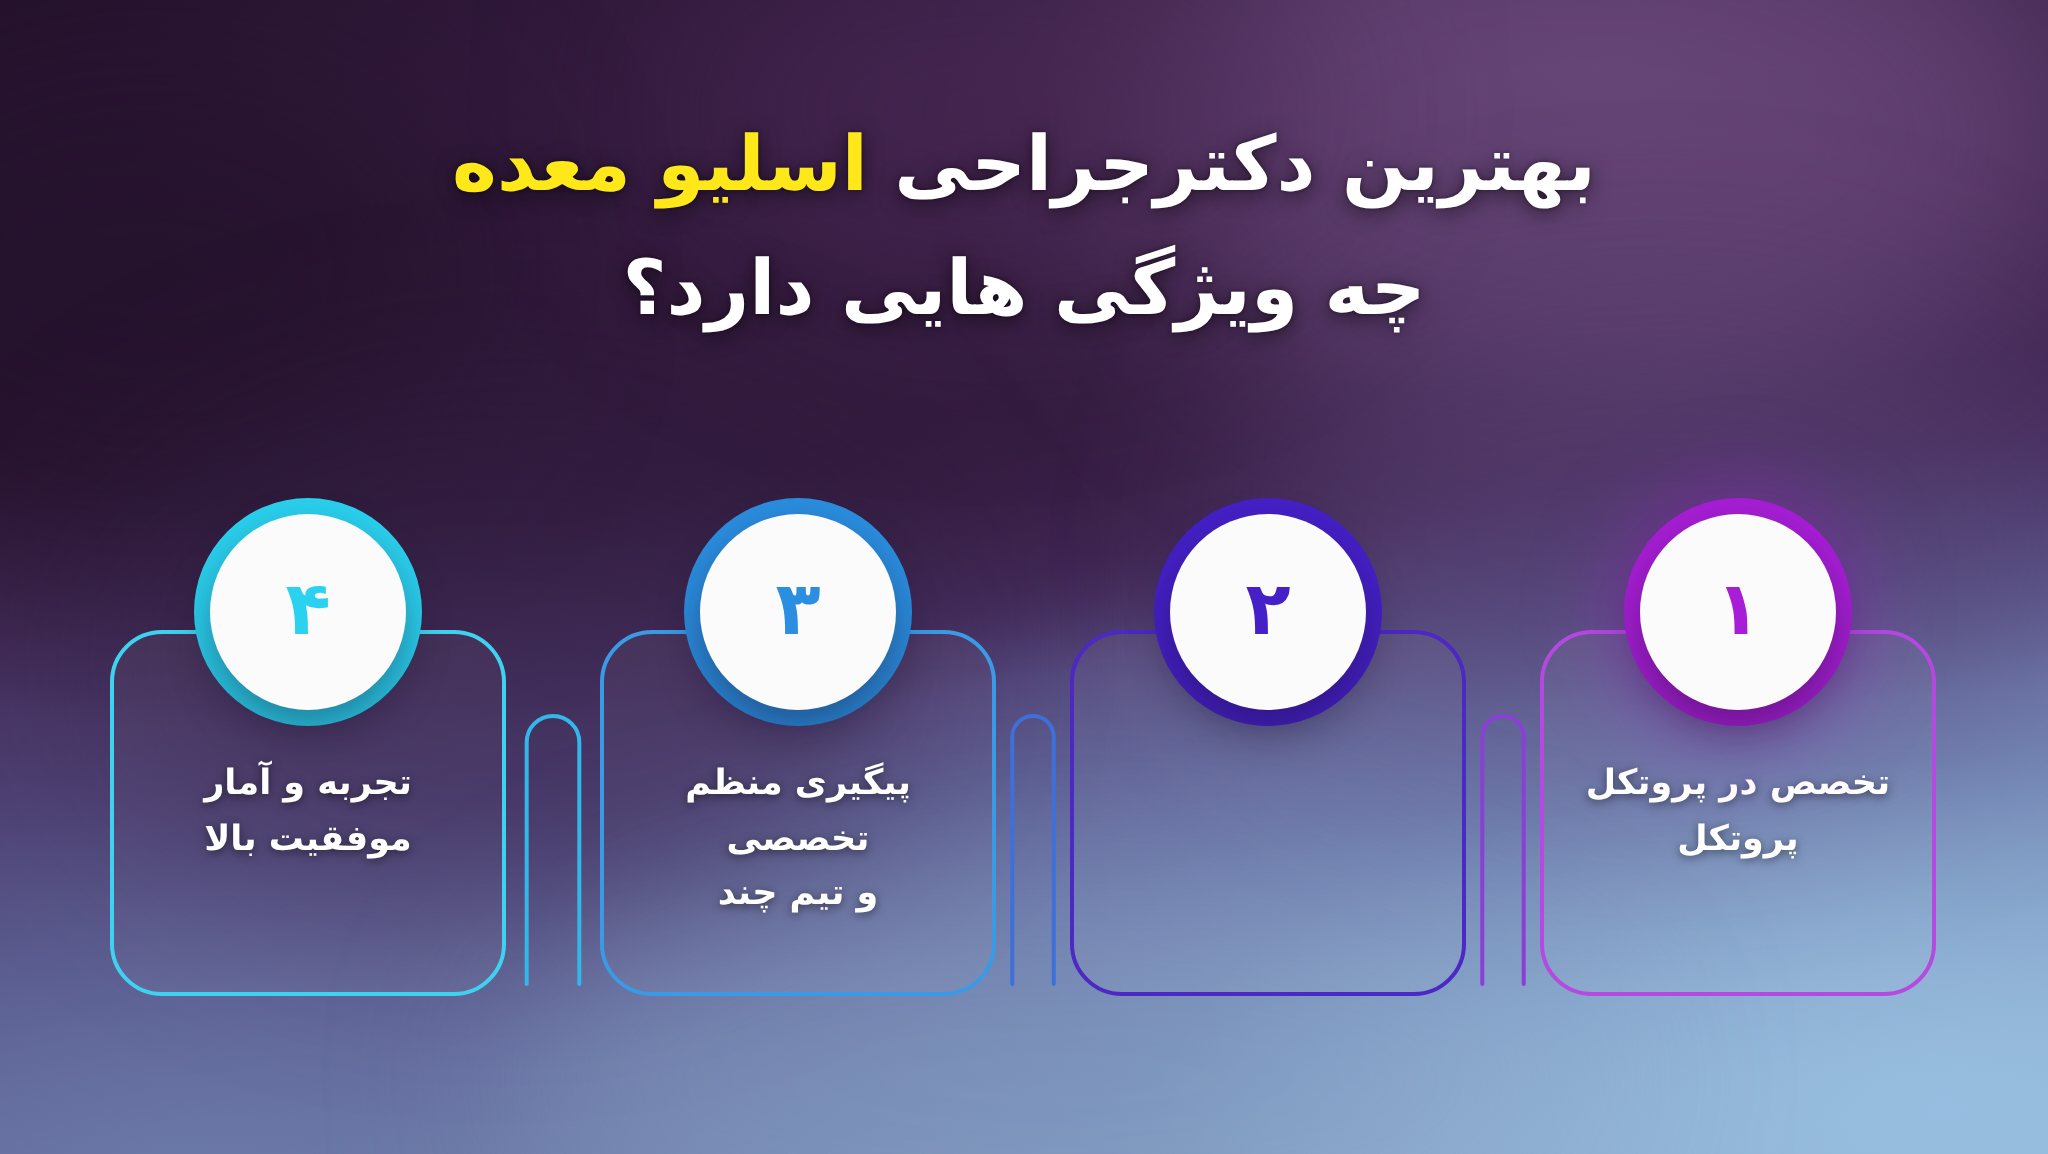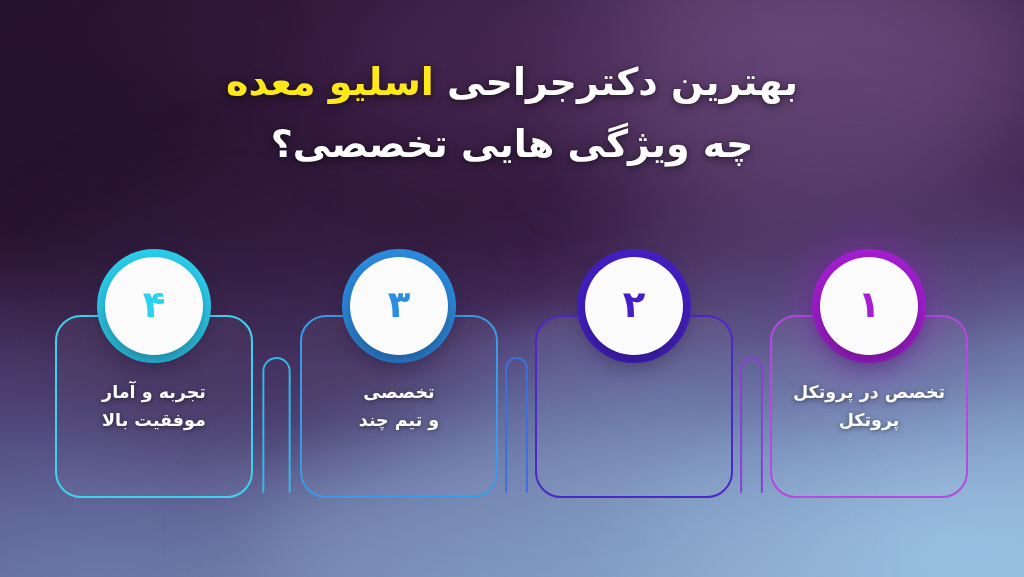--- a/index.html
+++ b/index.html
@@ -100,21 +100,21 @@
 
   <div class="blob b1"></div>
   <div class="blob b2"></div>
   <div class="blob b3"></div>
   <div class="blob b4"></div>
   <div class="blob b5"></div>
   <div class="blob b6"></div>
 
   <div id="title">
     <span class="line"><span>بهترین دکترجراحی </span><span class="hl">اسلیو معده</span></span>
-    <span class="line">چه ویژگی هایی تخصصی؟</span>
+    <span class="line">چه ویژگی هایی دارد؟</span>
   </div>
 
   <div id="connectors">
       <div class="conn" style="left: 703px; top: 350px;">
         <svg width="97" height="200" viewBox="0 0 97 200">
           <path d="M 38.14 142 L 38.14 18.36 A 10.36 10.36 0 0 1 58.86 18.36 L 58.86 142" fill="none" stroke="#8c3fd8" stroke-width="2" stroke-linecap="round"></path>
         </svg>
       </div>
       <div class="conn" style="left: 468px; top: 350px;">
         <svg width="97" height="200" viewBox="0 0 97 200">
@@ -145,20 +145,21 @@
         <div class="badge">
           <span class="num" style="color: rgb(69, 32, 200);">۲</span>
         </div>
       </div>
       <div class="card" style="left: 300px; border-color: rgb(58, 154, 230);">
         <div class="ring" style="background: rgb(43, 142, 224);"></div>
         <div class="badge">
           <span class="num" style="color: rgb(43, 142, 224);">۳</span>
         </div>
         <div class="txt">
+          <span>پیگیری منظم</span>
           <span>تخصصی</span>
           <span>و تیم چند</span>
         </div>
       </div>
       <div class="card" style="left: 55px; border-color: rgb(63, 210, 240);">
         <div class="ring" style="background: rgb(42, 210, 239);"></div>
         <div class="badge">
           <span class="num" style="color: rgb(42, 210, 239);">۴</span>
         </div>
         <div class="txt">

